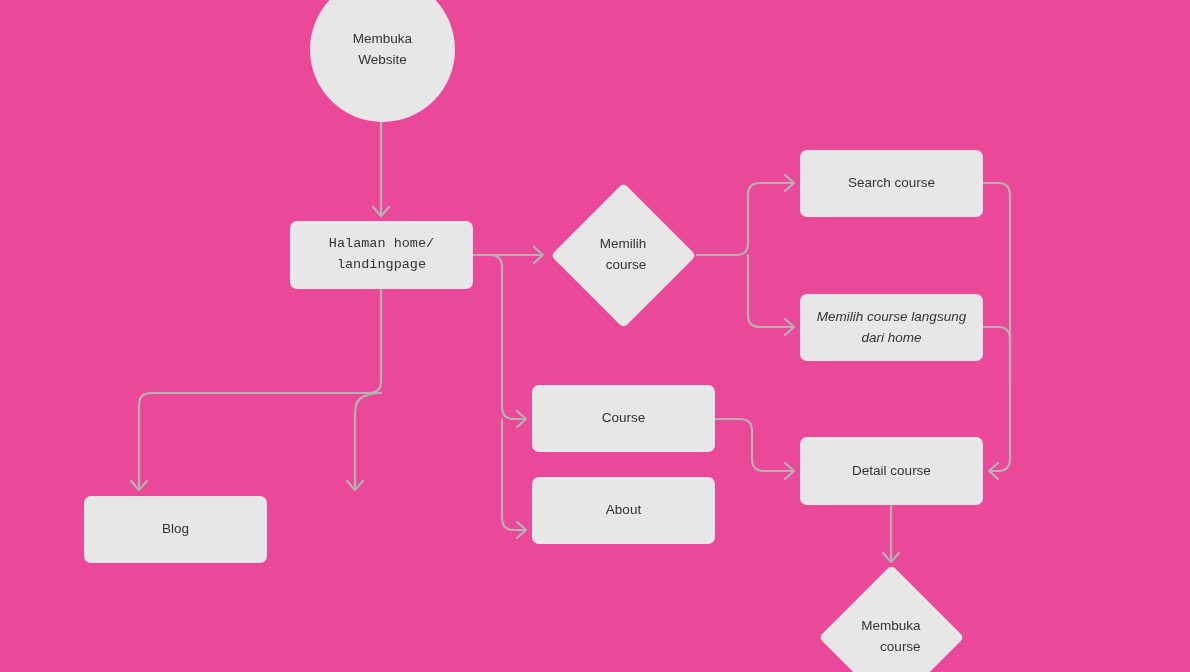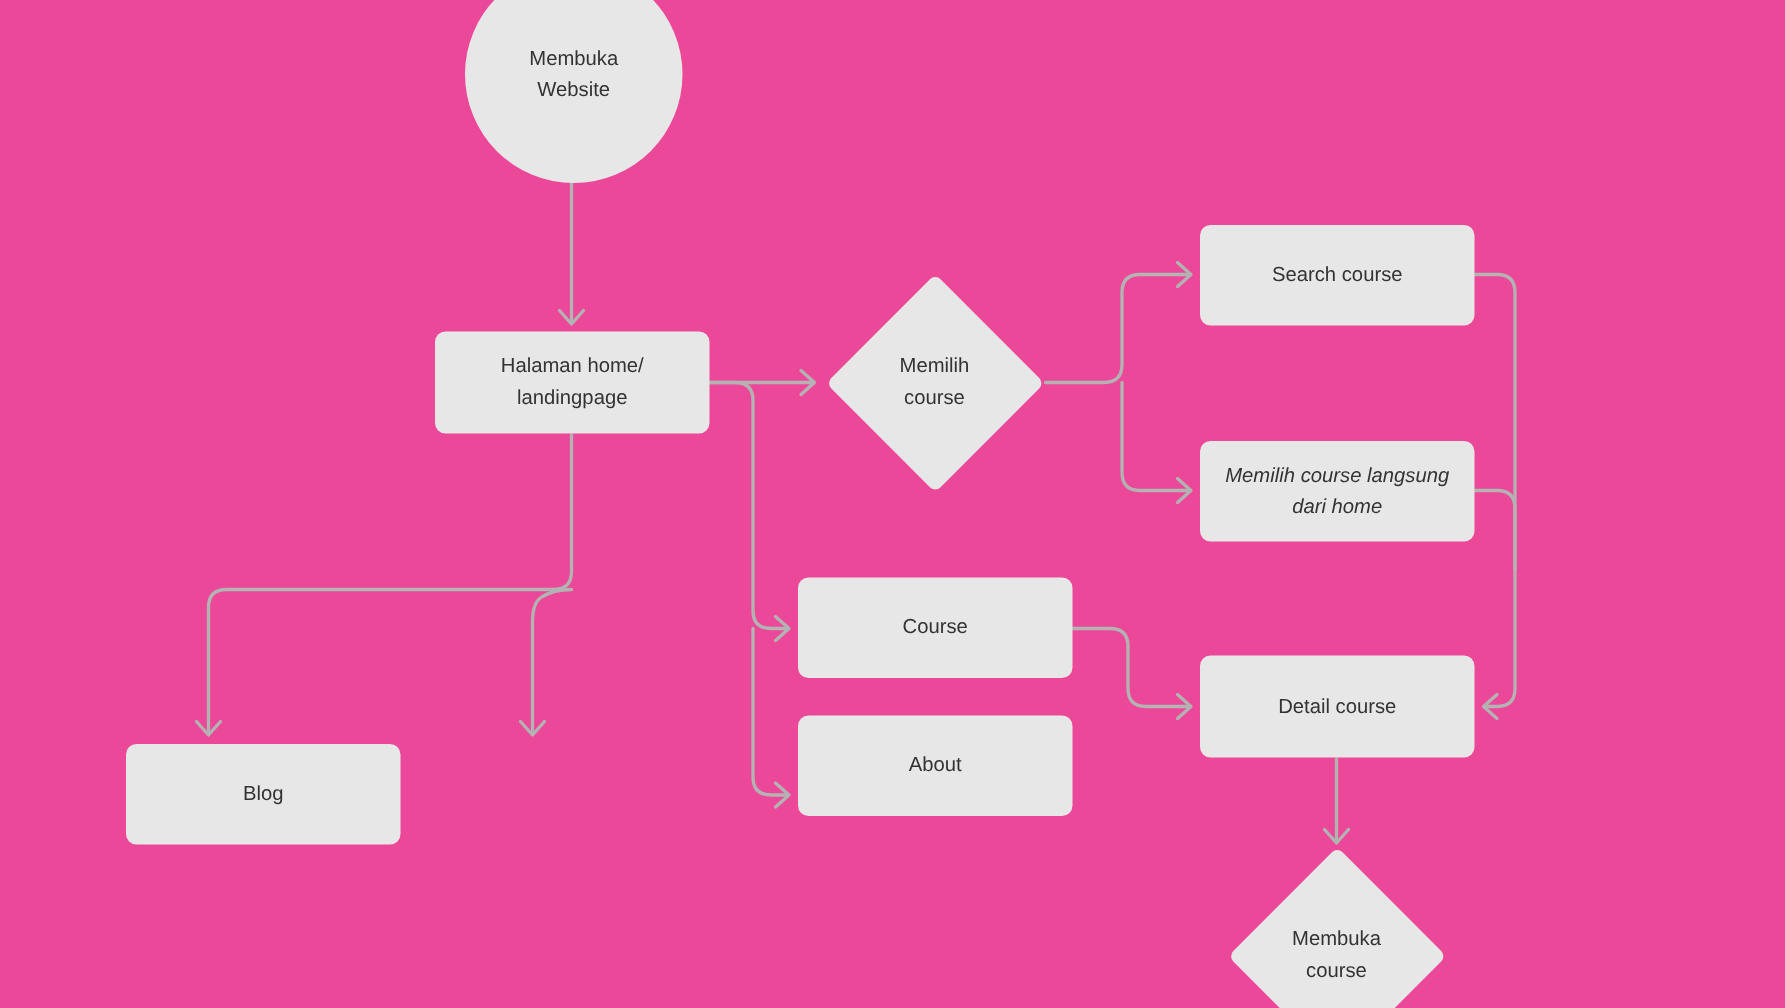--- a/index.html
+++ b/index.html
@@ -40,20 +40,21 @@
   }
   .node.rect {
     border-radius: 7px;
     align-items: center;
   }
   .node.circle {
     border-radius: 50%;
   }
   .node.diamond {
     background: transparent;
+    text-align: right;
   }
   .node.diamond .dia-shape {
     position: absolute;
     left: 50%;
     top: 50%;
     width: 103px;
     height: 103px;
     margin-left: -51.5px;
     margin-top: -51.5px;
     background: #e7e7e7;
@@ -133,21 +134,21 @@
       </g>
 
     </g>
   </svg>
 
   <div class="node circle" style="left:310px; top:-23px; width:145px; height:145px;">
     <span class="label">Membuka
 Website</span>
   </div>
 
-  <div class="node rect" style="left:290px; top:221px; width:183px; height:68px;">
+  <div class="node rect" style="left:290px; top:221px; width:183px; height:68px;font-family:Liberation Mono, monospace;">
     <span class="label">Halaman home/
 landingpage</span>
   </div>
 
   <div class="node diamond" style="left:549px; top:181px; width:148px; height:148px;">
     <span class="dia-shape"></span>
     <span class="label">Memilih
 course</span>
   </div>
 

